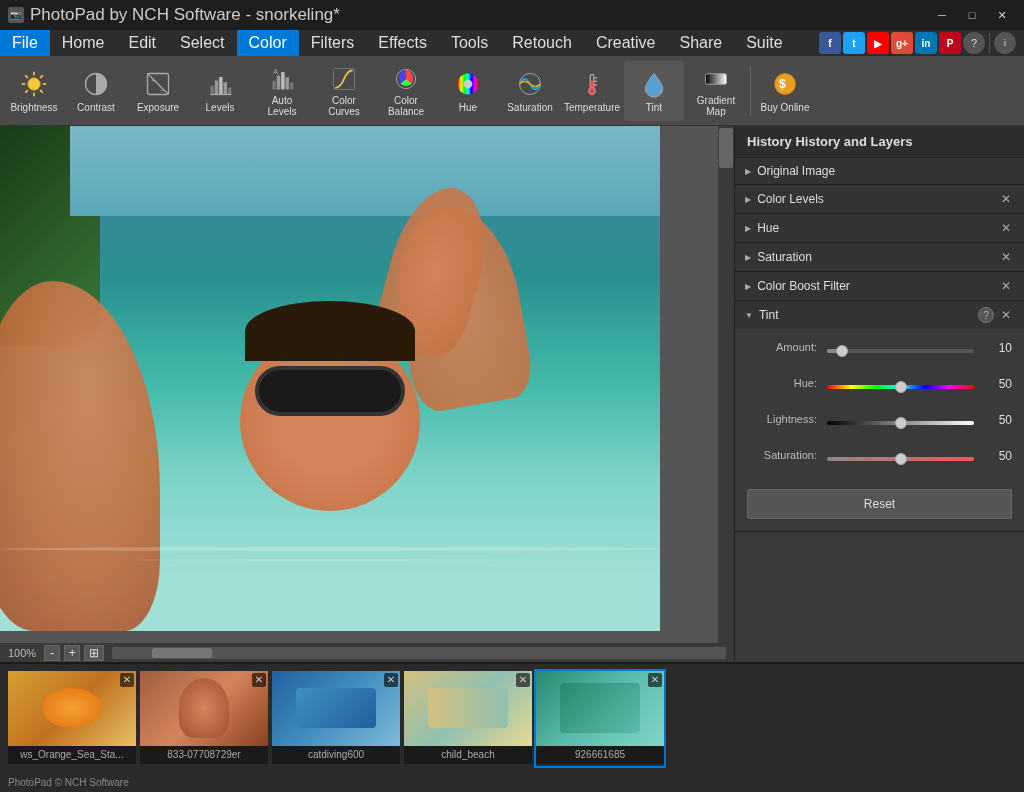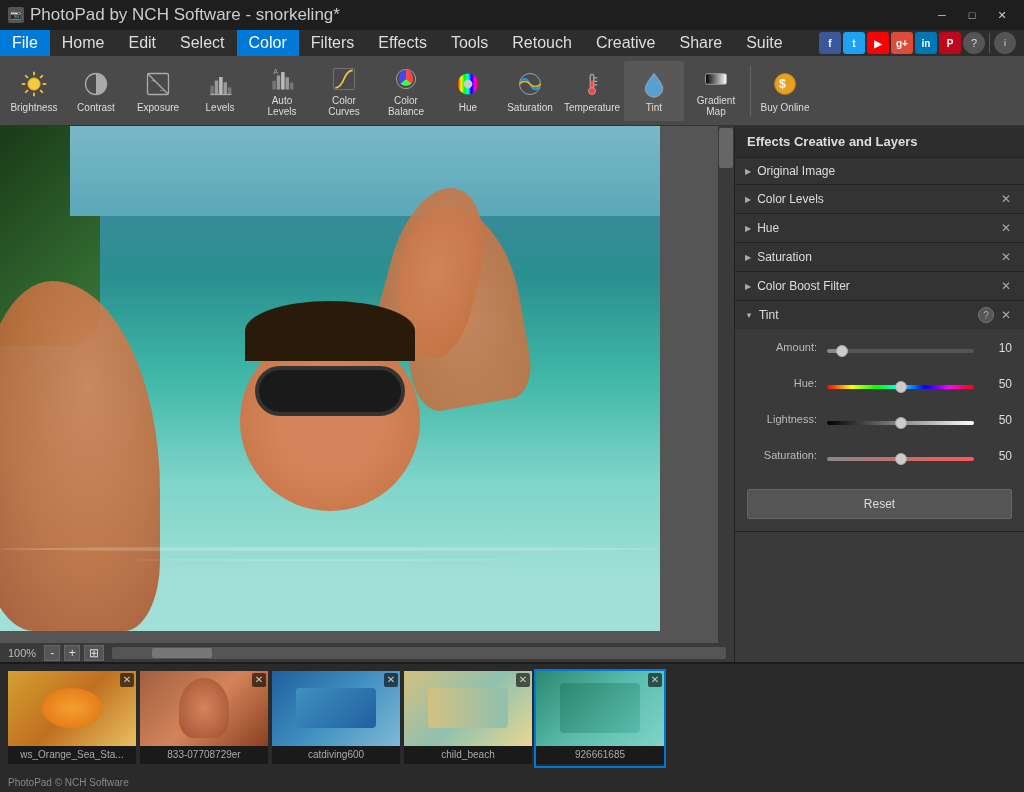--- a/index.html
+++ b/index.html
@@ -362,21 +362,21 @@
         <div class="zoom-btn">+</div>
         <div class="zoom-btn" style="width:20px;">⊞</div>
       </div>
       <div class="scroll-h">
         <div class="scroll-h-thumb"></div>
       </div>
     </div>
   </div>
 
   <div class="right-panel">
-    <div class="panel-header">Effects Creative and Layers</div>
+    <div class="panel-header">History History and Layers</div>
 
     <div class="panel-section">
       <div class="section-header">
         <span class="section-arrow">▶</span>
         <span class="section-title">Original Image</span>
       </div>
     </div>
 
     <div class="panel-section">
       <div class="section-header">

